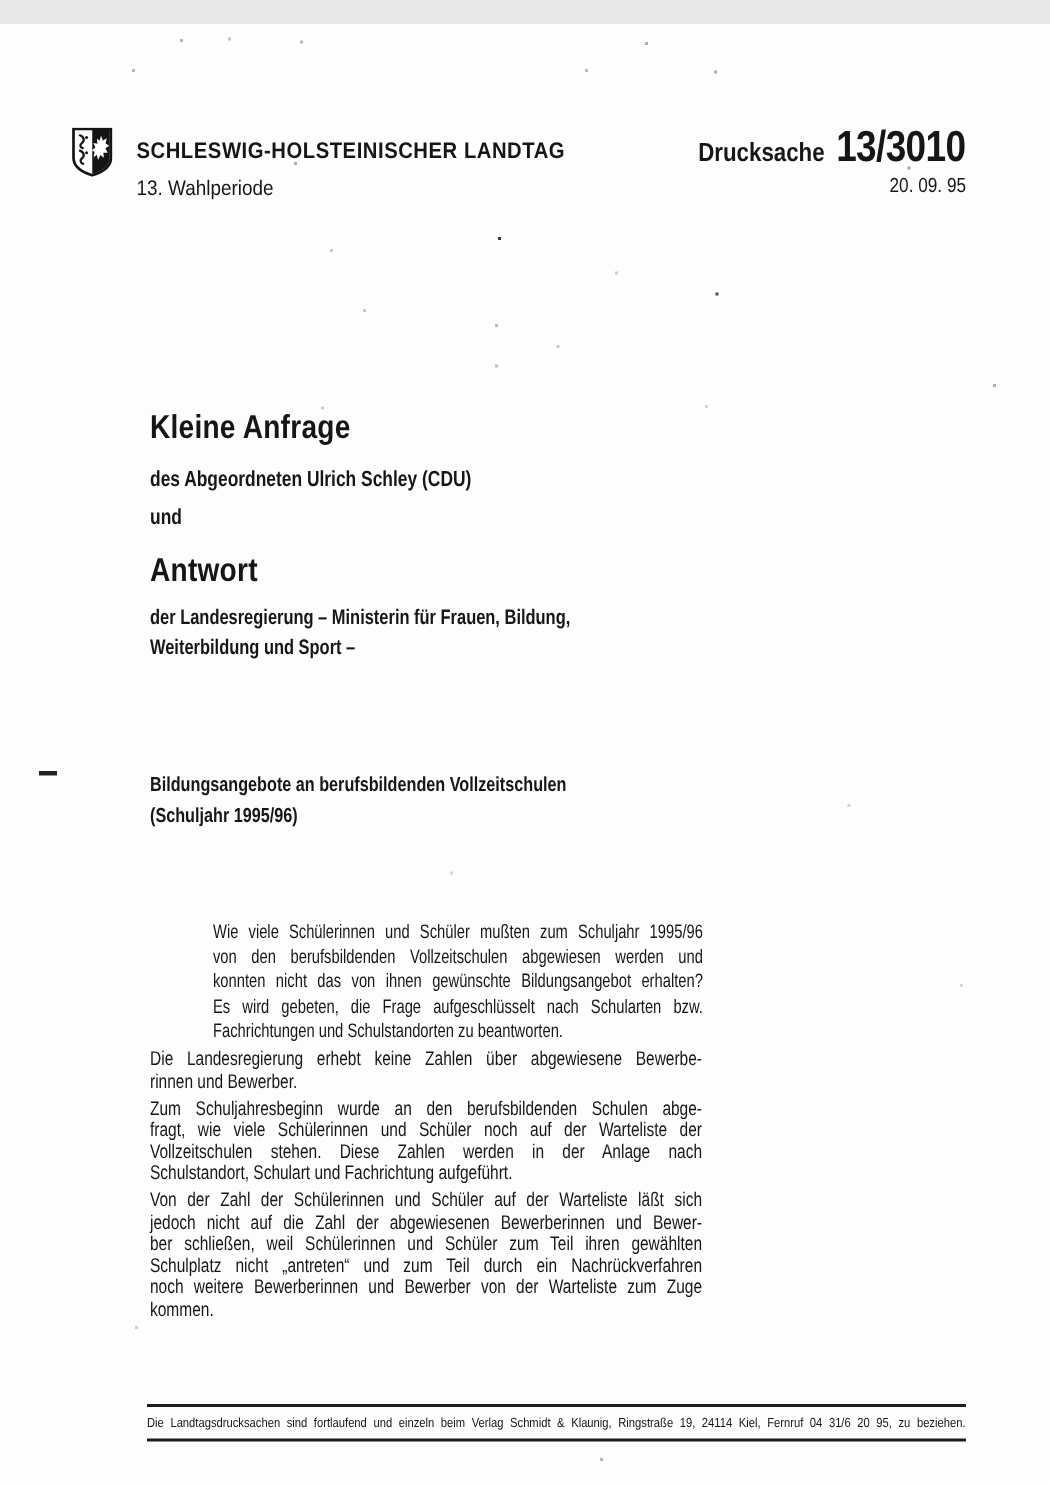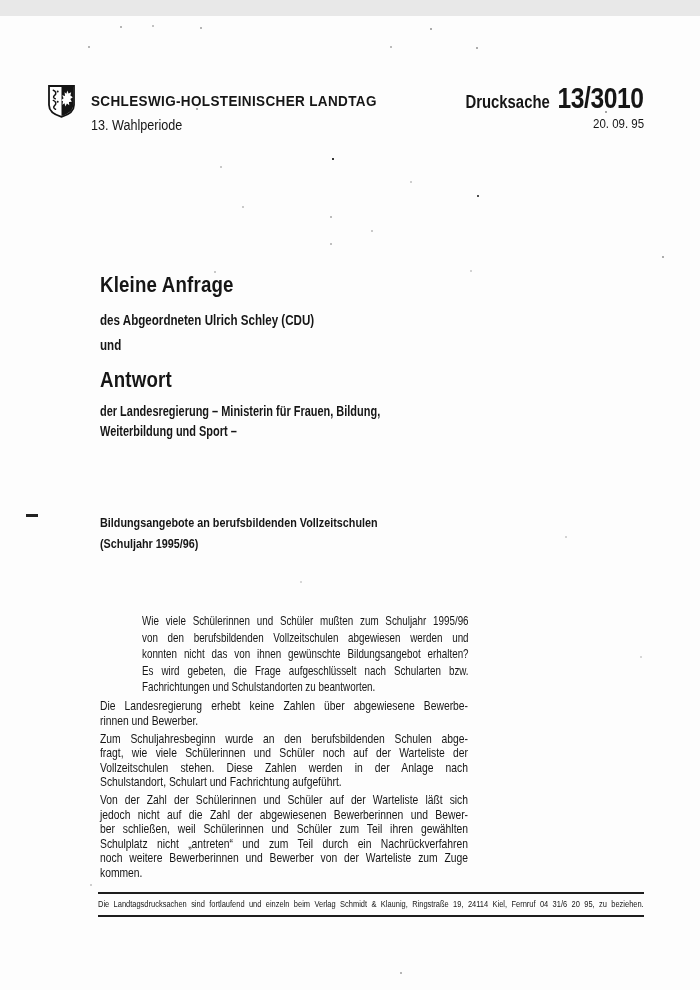--- a/index.html
+++ b/index.html
@@ -44,21 +44,21 @@
   .subject { left: 100px; top: 496px; font-size: 13.5px; font-weight: bold; line-height: 21px; white-space: nowrap; }
 
   .question { left: 142px; top: 597px; width: 432px; font-size: 13px; line-height: 16.6px; }
   .answers  { left: 100px; top: 683px; width: 470px; font-size: 13.2px; line-height: 14.5px; }
   .answers .para { margin: 0 0 3.5px 0; }
 
   .just .ln { text-align: justify; text-align-last: justify; }
   .just .para .ln:last-child, .question .ln:last-child { text-align-last: left; }
 
   .footer {
-    left: 98px; top: 876px; width: 546px;
+    left: 98px; top: 920px; width: 546px;
     border-top: 2px solid #1d1d1d;
     border-bottom: 2px solid #1d1d1d;
     padding: 5px 0 5.5px 0;
   }
   .f-inner { width: 642px; font-size: 8.8px; line-height: 10px; }
   .f-inner .fline { text-align: justify; text-align-last: justify; white-space: nowrap; }
 
   .coa { left: 48px; top: 69px; }
 
   .noise {

